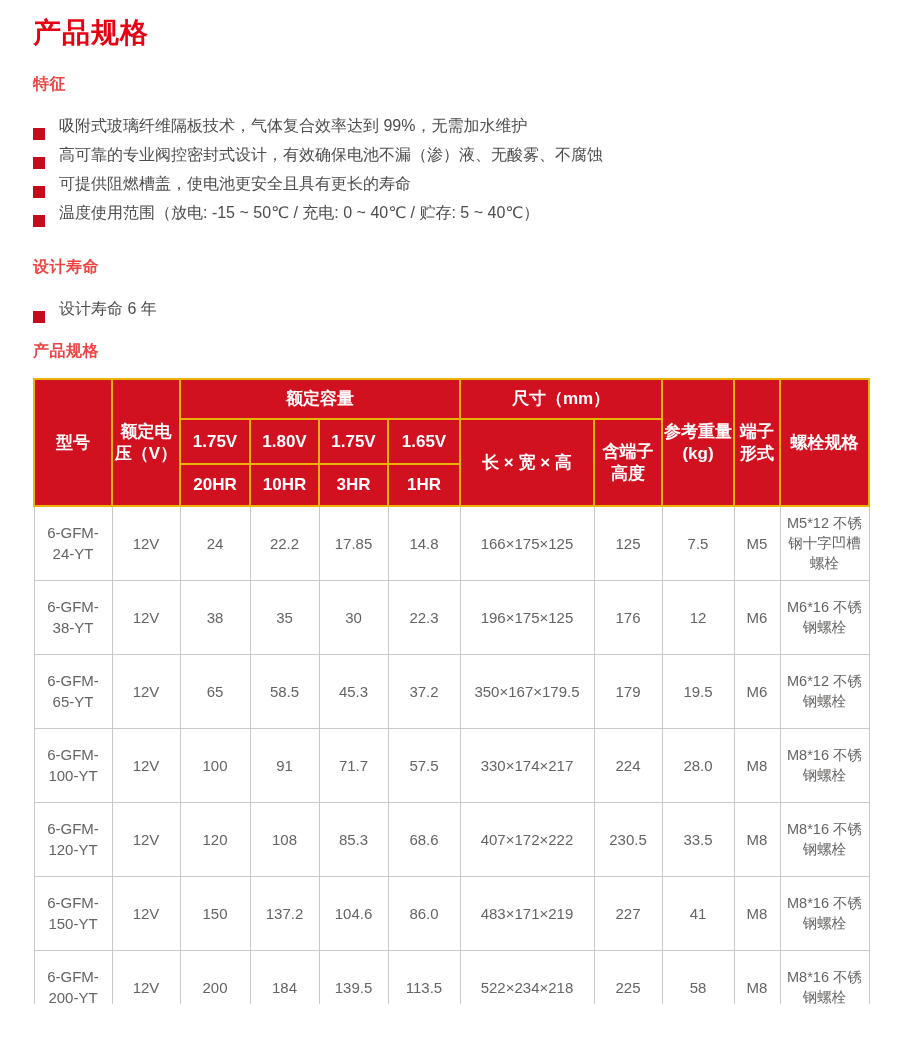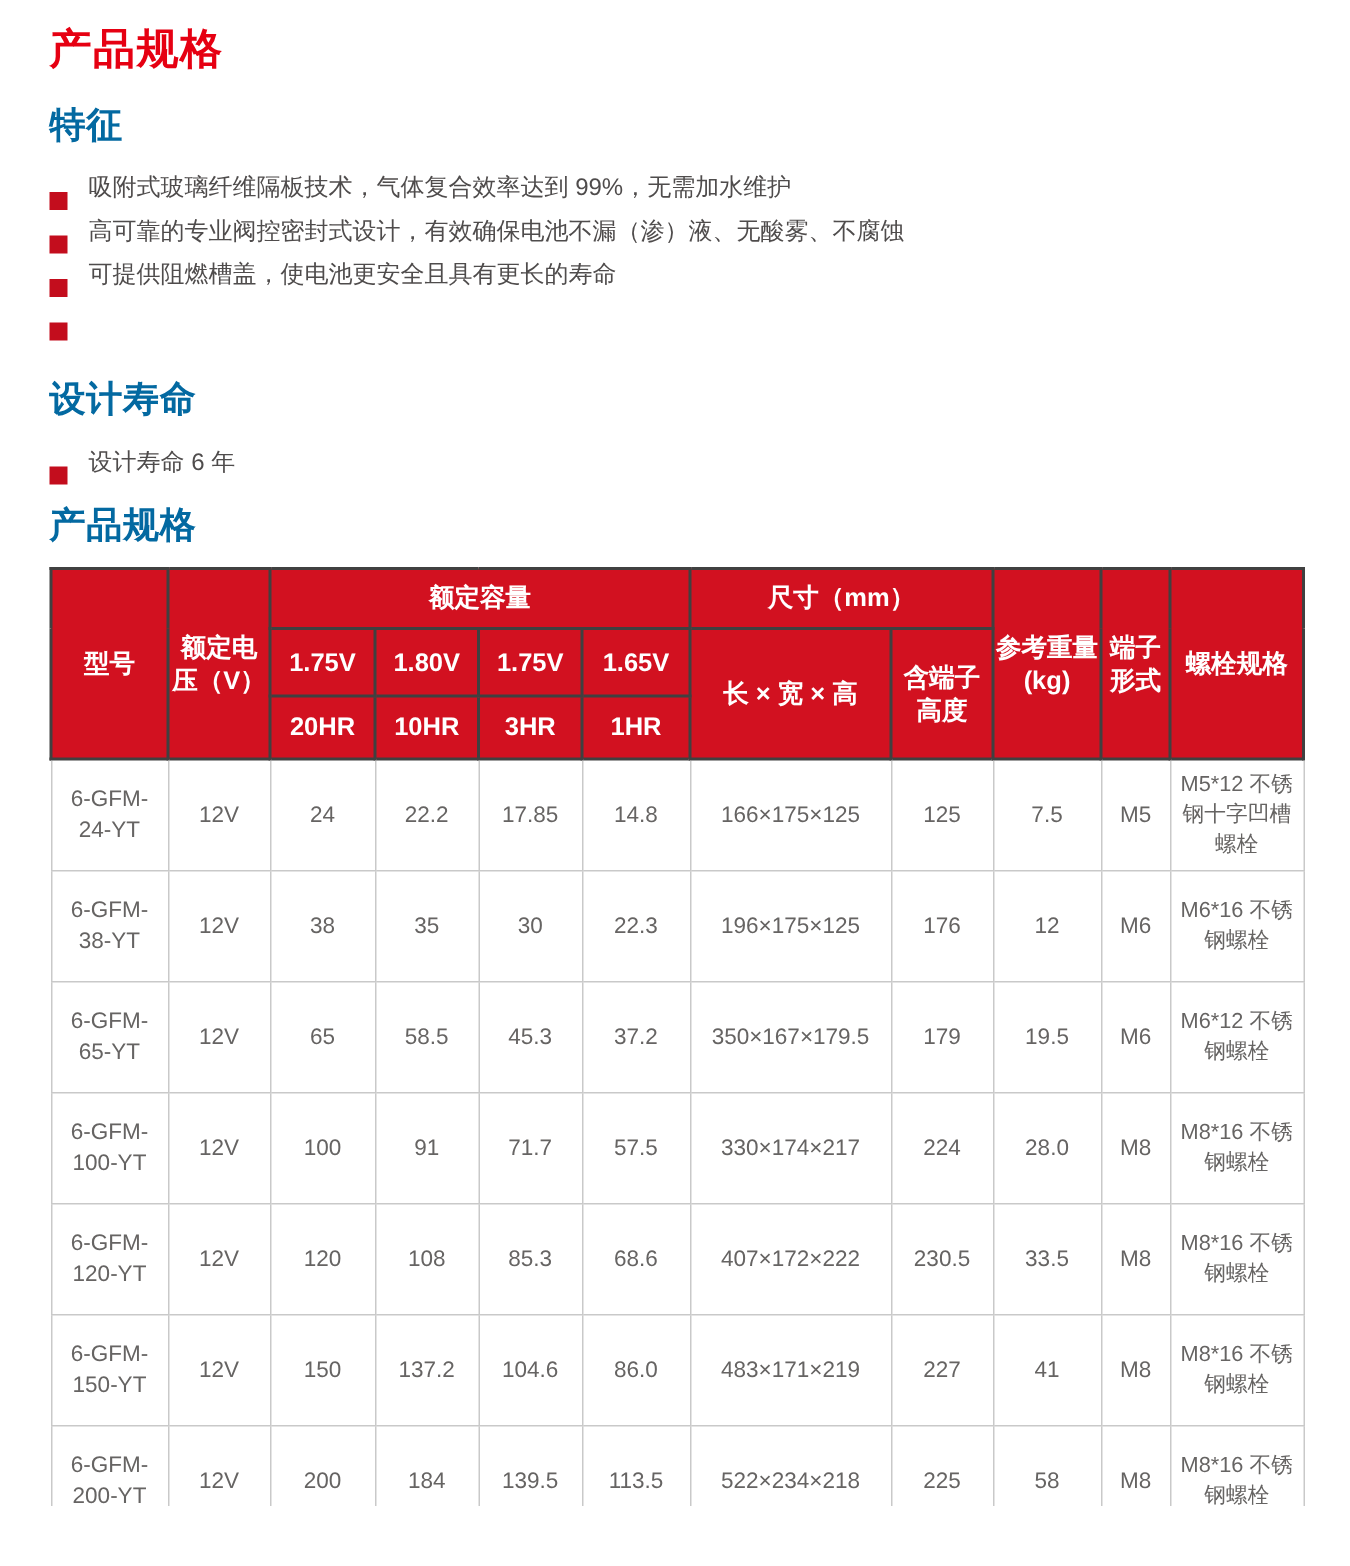--- a/index.html
+++ b/index.html
@@ -18,24 +18,24 @@
   .page-title {
     margin: 0;
     font-size: 28px;
     line-height: 34px;
     font-weight: 700;
     color: #e60012;
     letter-spacing: 1px;
   }
   .section-heading {
     margin: 0;
-    font-size: 24px;
+    font-size: 16px;
     line-height: 26px;
     font-weight: 700;
-    color: #0369a1;
+    color: #ef4444;
     letter-spacing: 0.5px;
   }
   .heading-features { margin-top: 21px; }
   .heading-design-life { margin-top: 27px; }
   .heading-specs { margin-top: 15px; }
 
   ul.bullet-list {
     list-style: none;
     margin: 14px 0 0 0;
     padding: 0;
@@ -62,21 +62,21 @@
     border-collapse: collapse;
     table-layout: fixed;
     width: 835px;
   }
   table.spec-table thead th {
     background: #d21120;
     color: #ffffff;
     font-weight: 700;
     font-size: 17px;
     line-height: 1.25;
-    border: 2px solid #404040;
+    border: 2px solid #eab308;
     padding: 2px 1px;
     text-align: center;
     vertical-align: middle;
   }
   table.spec-table thead tr.hr-row1 { height: 40px; }
   table.spec-table thead tr.hr-row2 { height: 45px; }
   table.spec-table thead tr.hr-row3 { height: 42px; }
   table.spec-table tbody td {
     border: 1px solid #c9c9c9;
     color: #666463;
@@ -109,20 +109,21 @@
     <li>
       <span class="bullet-square"></span>
       <span>高可靠的专业阀控密封式设计，有效确保电池不漏（渗）液、无酸雾、不腐蚀</span>
     </li>
     <li>
       <span class="bullet-square"></span>
       <span>可提供阻燃槽盖，使电池更安全且具有更长的寿命</span>
     </li>
     <li>
       <span class="bullet-square"></span>
+      <span>温度使用范围（放电: -15 ~ 50℃ / 充电: 0 ~ 40℃ / 贮存: 5 ~ 40℃）</span>
     </li>
   </ul>
 
   <h2 class="section-heading heading-design-life">设计寿命</h2>
   <ul class="bullet-list design-life-list">
     <li>
       <span class="bullet-square"></span>
       <span>设计寿命 6 年</span>
     </li>
   </ul>

